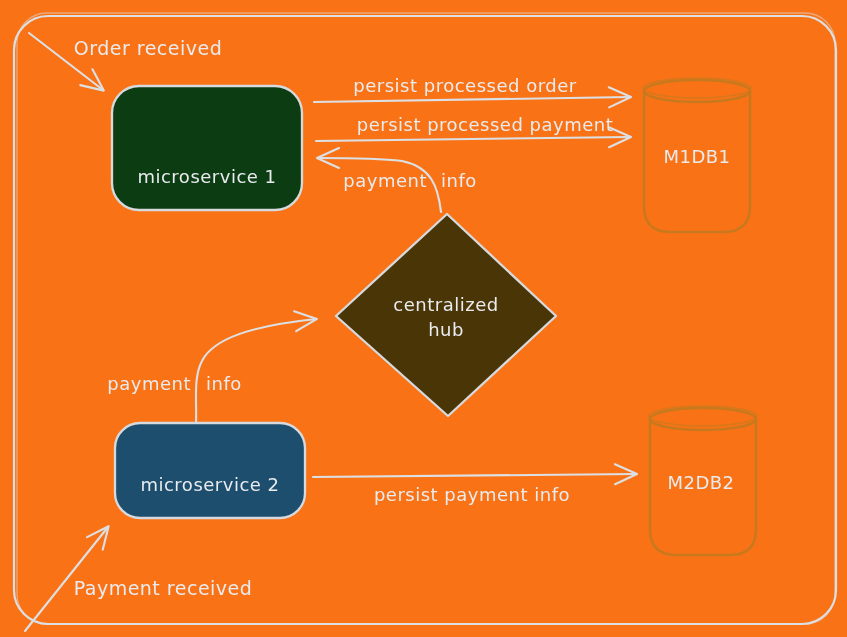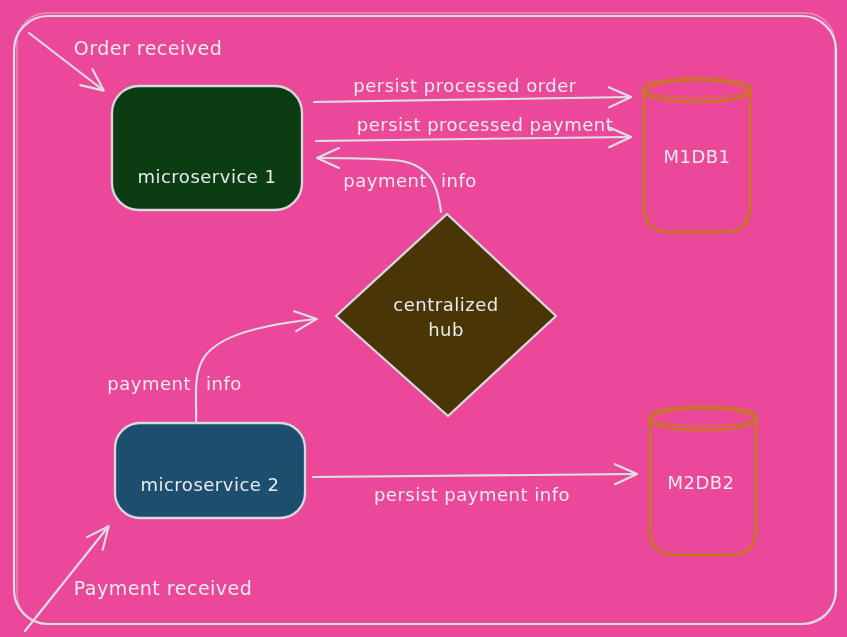--- a/index.html
+++ b/index.html
@@ -1,16 +1,16 @@
 <!DOCTYPE html>
 <html><head>
 <meta charset="utf-8">
 <style>
   html,body{margin:0;padding:0;background:#161616;}
-  .stage{position:relative;width:847px;height:637px;background:#ec4899;overflow:hidden;
+  .stage{position:relative;width:847px;height:637px;background:#f97316;overflow:hidden;
          font-family:"DejaVu Sans",sans-serif;}
   svg{display:block}
   .sketch-stroke{fill:none;stroke:#dce0e4;stroke-width:2.2;stroke-linecap:round;stroke-linejoin:round;}
   .sketch-stroke.thin{stroke-width:1.3;opacity:.5;}
   .edge{fill:none;stroke:#dce0e4;stroke-width:2.1;stroke-linecap:round;stroke-linejoin:round;}
   .node-outline{stroke:#d6dade;stroke-width:2.3;stroke-linejoin:round;}
   .db-outline{fill:none;stroke:#c9791d;stroke-width:2.6;stroke-linecap:round;stroke-linejoin:round;}
   .db-outline.faint{stroke-width:1.6;opacity:.75;}
   text{fill:#e9ebee;font-family:"DejaVu Sans",sans-serif;font-size:18px;letter-spacing:.5px;}
   text.big{font-size:19px;}

